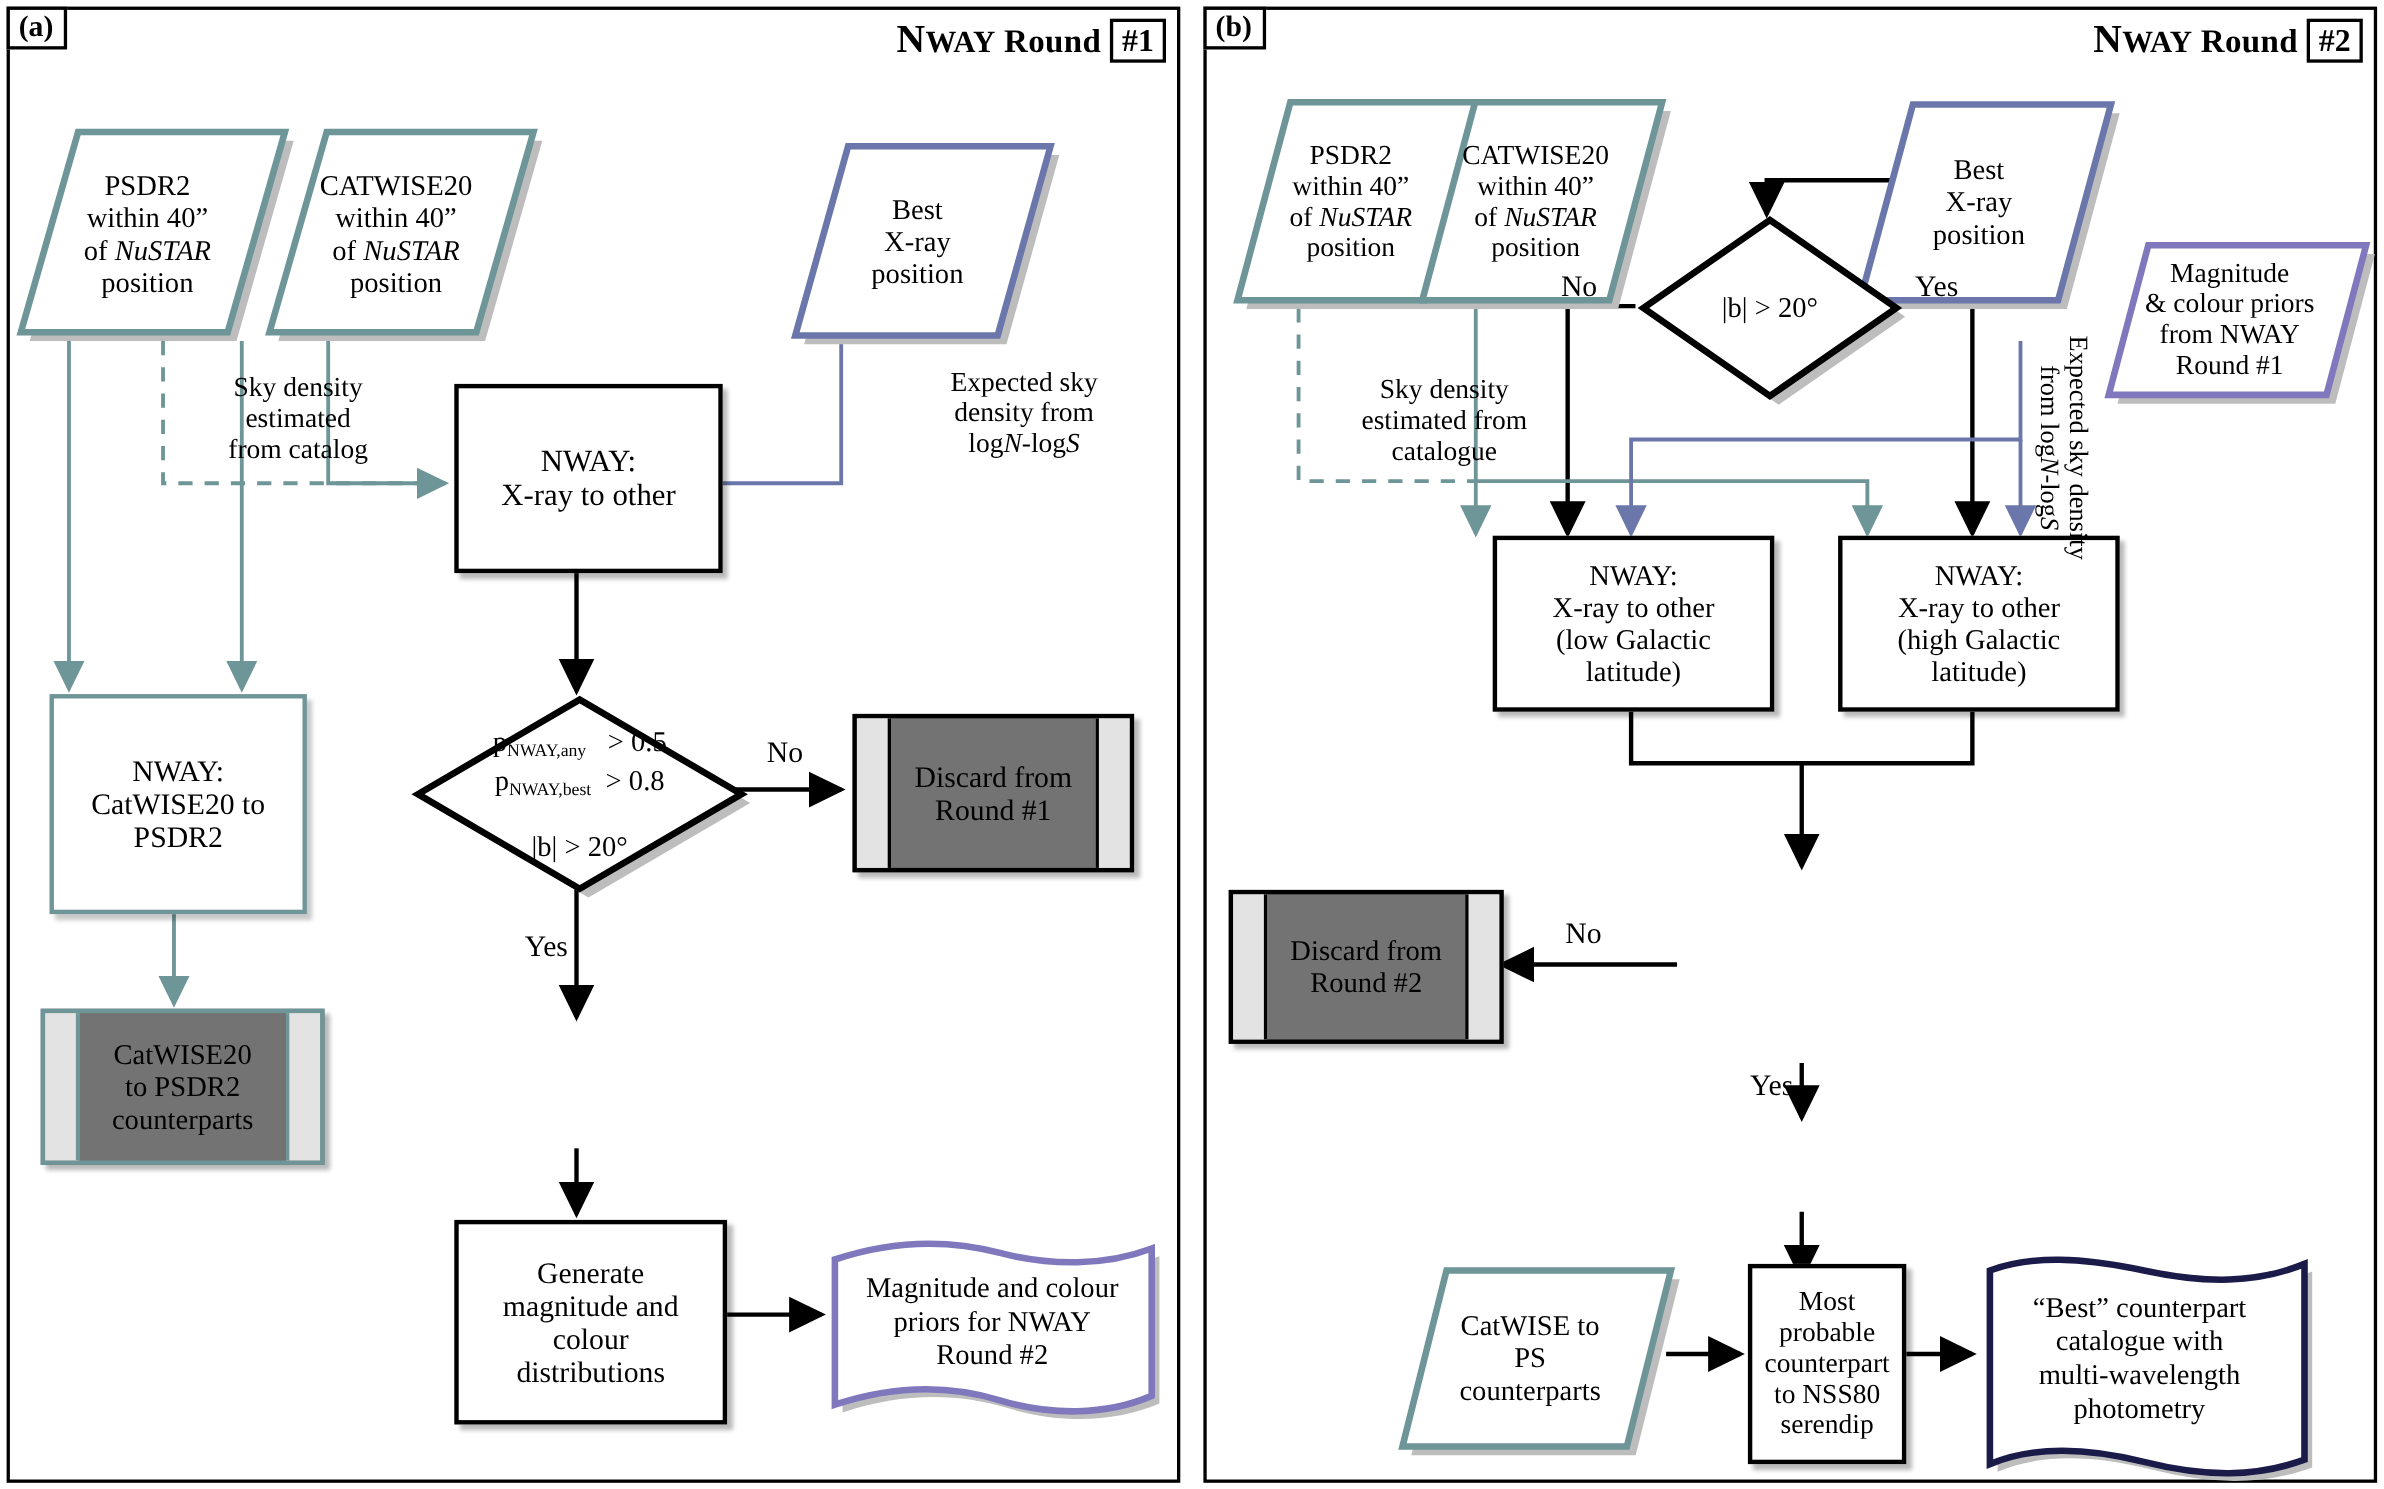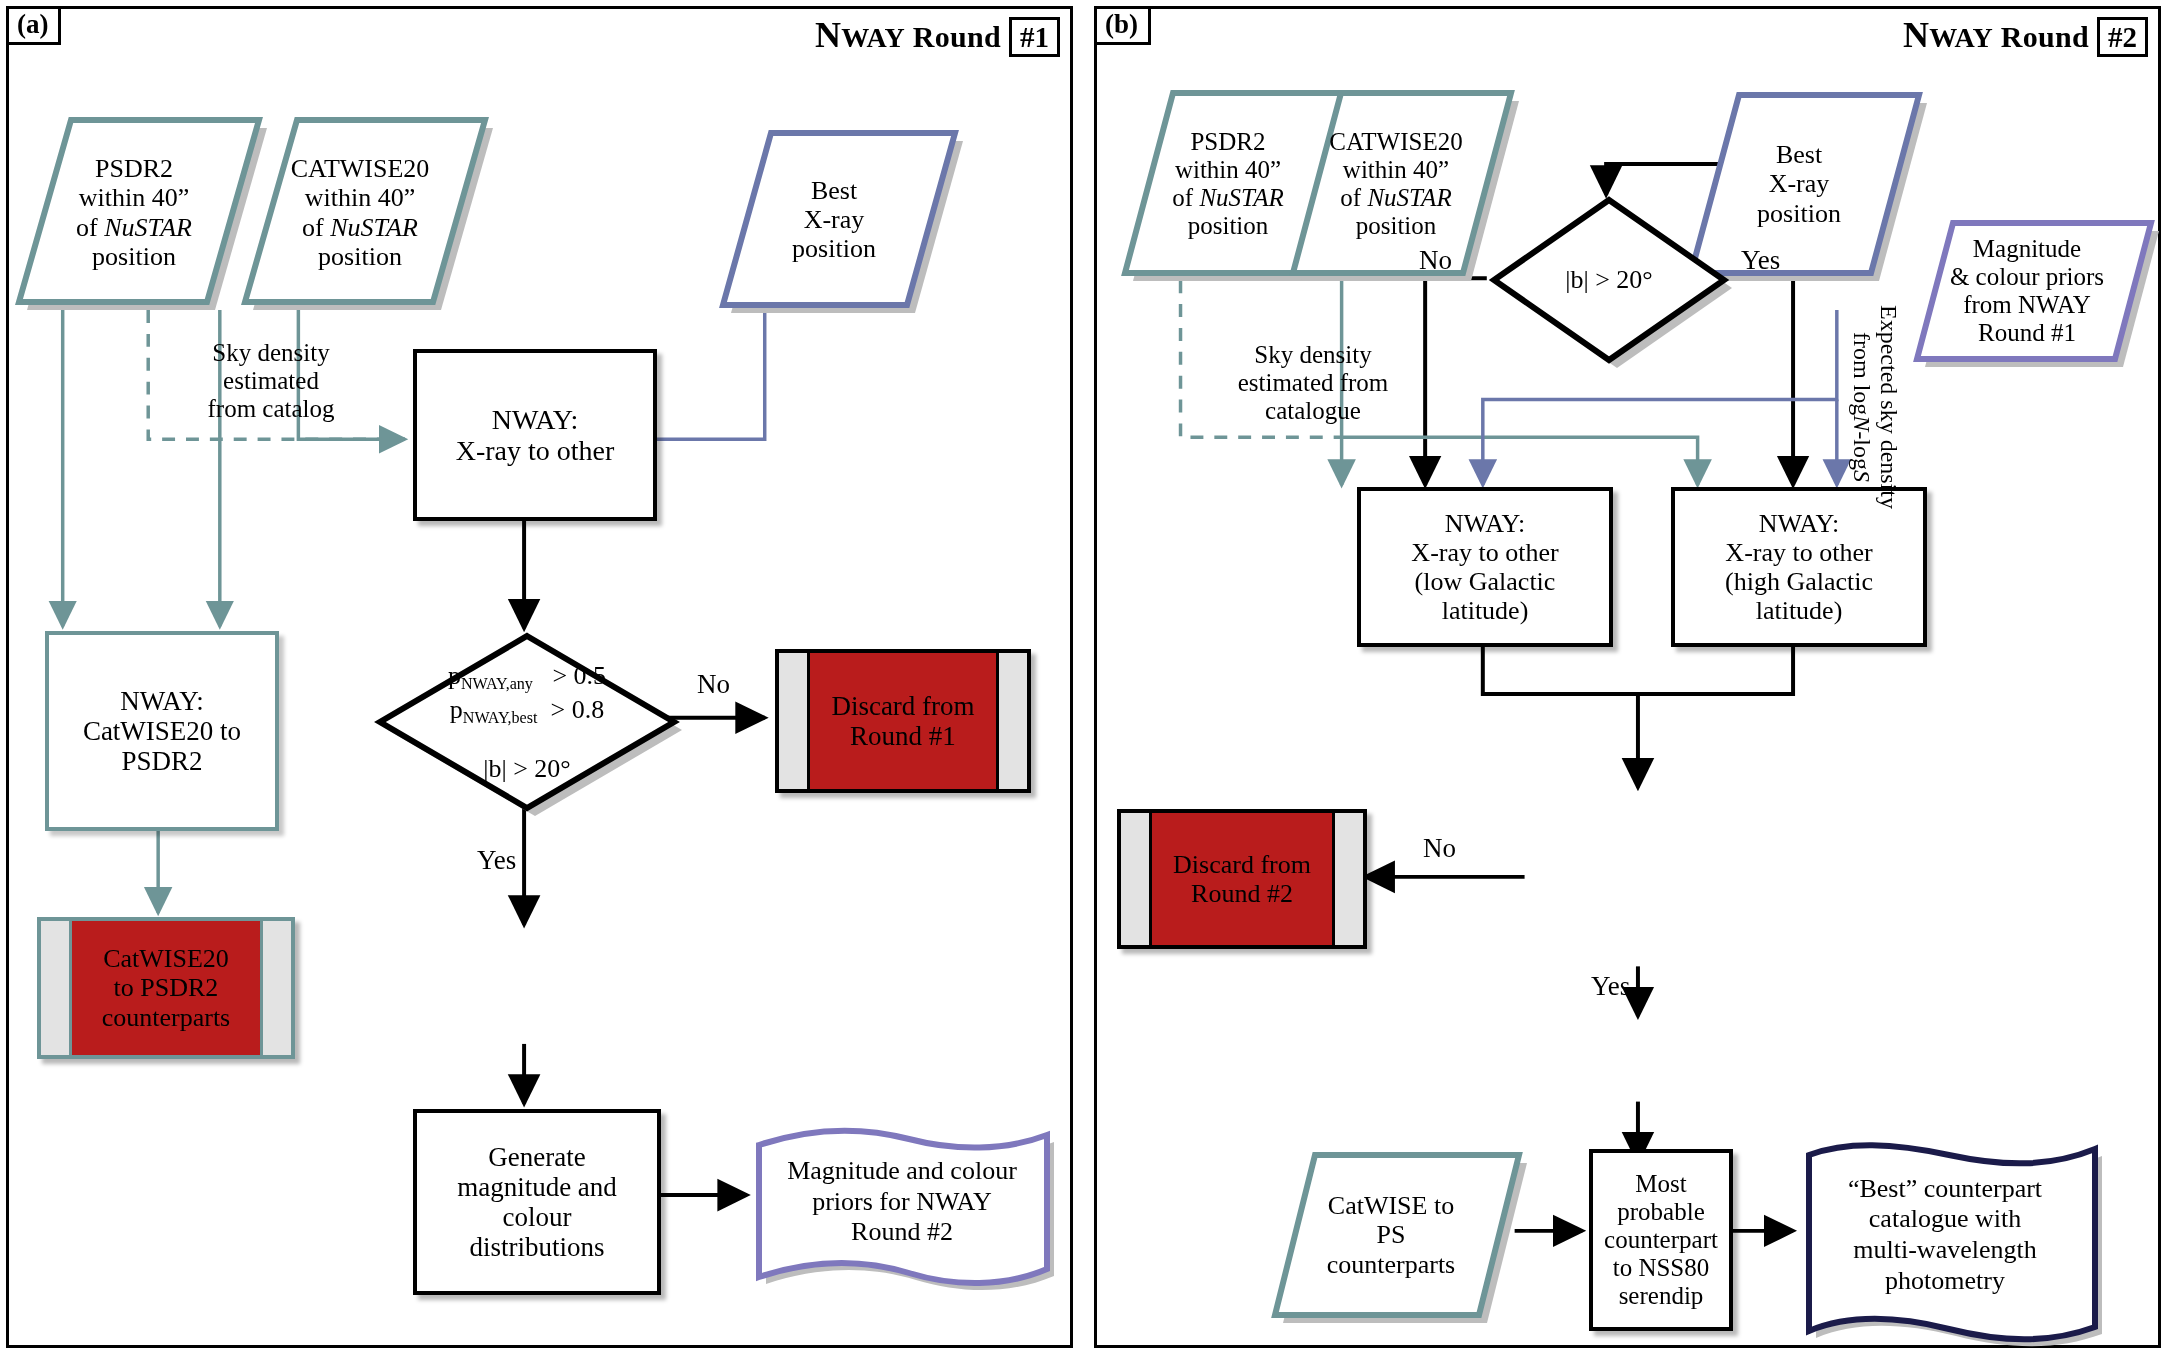--- a/index.html
+++ b/index.html
@@ -21,21 +21,21 @@
 
   
   .node{position:absolute;box-sizing:border-box;display:flex;align-items:center;justify-content:center;
         text-align:center;background:#fff;z-index:20;}
   .node .txt{display:block;line-height:1.12;padding:2px 6px;}
 
   .rect{border:4px solid #000;box-shadow:5px 5px 4px rgba(0,0,0,.28);}
   .rect.teal{border-color:#6e9597;box-shadow:5px 5px 4px rgba(0,0,0,.22);}
 
   
-  .store{border:4px solid #000;box-shadow:5px 5px 4px rgba(0,0,0,.28);background:#b91c1c;}
+  .store{border:4px solid #000;box-shadow:5px 5px 4px rgba(0,0,0,.28);background:#737373;}
   .store.teal{border-color:#6e9597;}
   .store::before,.store::after{content:"";position:absolute;top:0;bottom:0;width:28px;background:#e3e3e3;}
   .store::before{left:0;border-right:3px solid #000;}
   .store::after{right:0;border-left:3px solid #000;}
   .store.teal::before{border-right-color:#6e9597;}
   .store.teal::after{border-left-color:#6e9597;}
   .store .txt{position:relative;z-index:2;}
 
   
   .para{position:absolute;z-index:20;}
@@ -161,20 +161,25 @@
       </div>
         </div>
     </div>
 
     <div class="lbl" style="left:152px;top:330px;width:220px;font-size:25px;">
       <span>Sky density</span><br>
       <span>estimated</span><br>
       <span>from catalog</span>
     </div>
 
+    <div class="lbl" style="left:812px;top:325px;width:220px;font-size:25px;">
+      <span>Expected sky</span><br>
+      <span>density from</span><br>
+      <span>log</span><span class="it">N</span><span>-log</span><span class="it">S</span>
+    </div>
 
     <div class="node rect" style="left:404px;top:340px;width:244px;height:172px;font-size:28px;">
       <span class="txt"><span>NWAY:</span><br>
       <span>X-ray to other</span></span>
     </div>
 
     <div class="diam" style="left:366px;top:622px;width:304px;height:182px;font-size:26px;">
       <svg width="318" height="196" viewBox="0 0 318 196">
         <polygon points="152,5 299,91 152,177 5,91" fill="#bdbdbd" transform="translate(8,8)"></polygon>
         <polygon points="152,5 299,91 152,177 5,91" fill="#fff" stroke="#000" stroke-width="6"></polygon>

